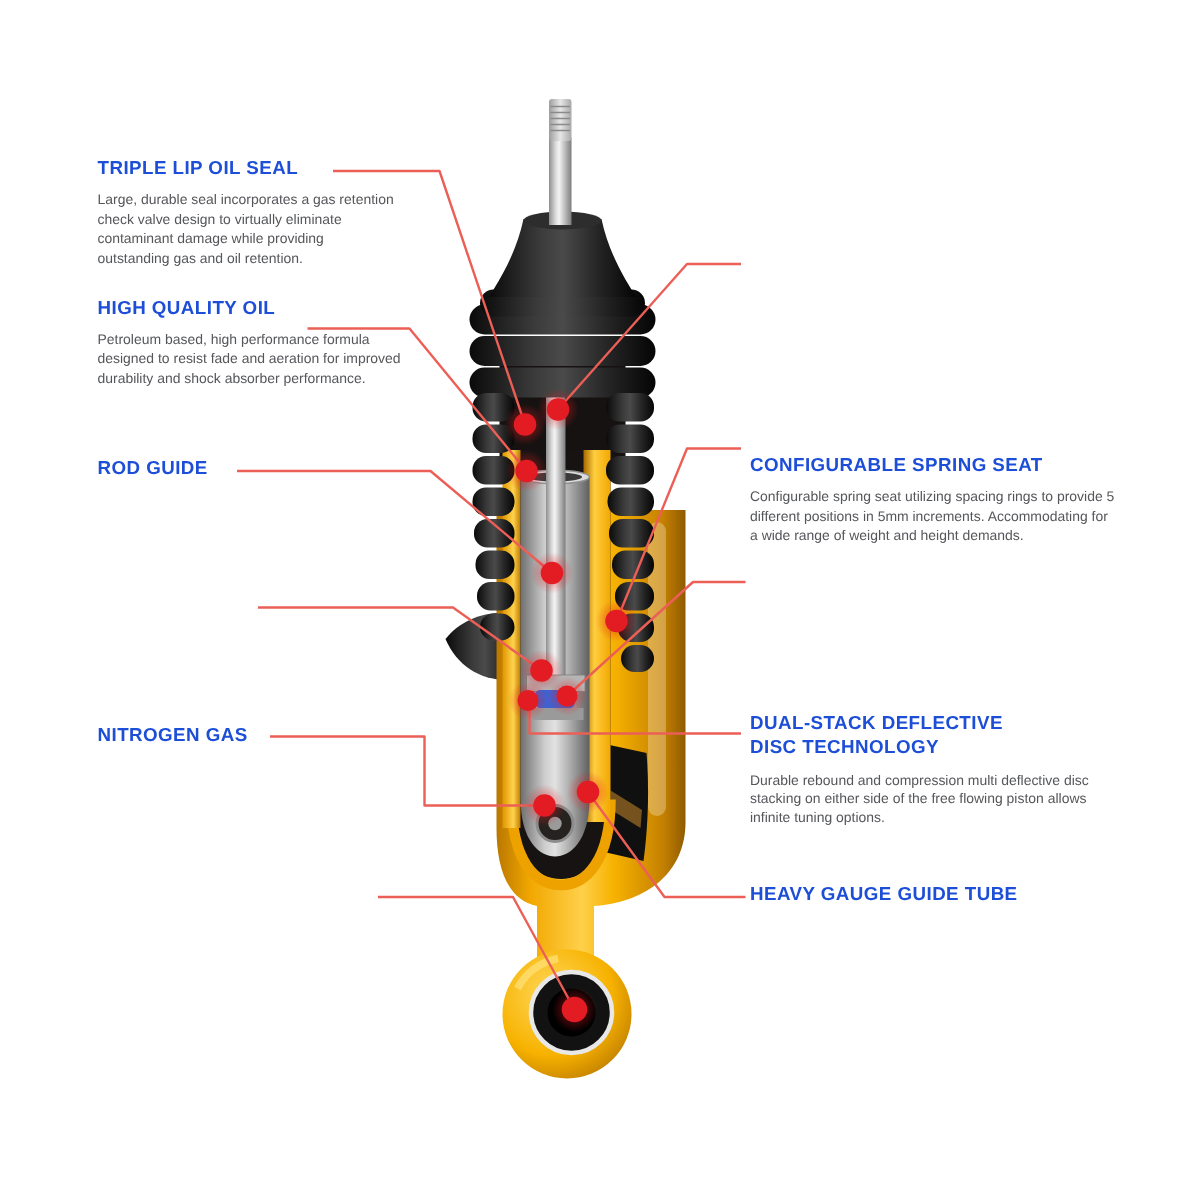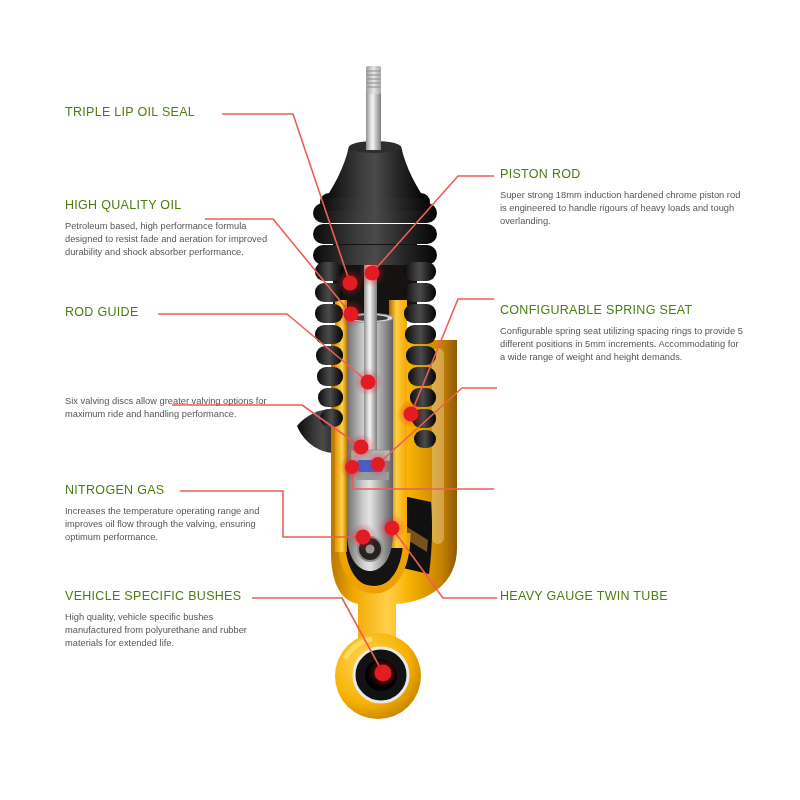--- a/index.html
+++ b/index.html
@@ -4,22 +4,22 @@
 <style>
   html,body{margin:0;padding:0;background:#ffffff;}
   .stage{
     position:relative;width:800px;height:800px;background:#ffffff;
     font-family:"Liberation Sans", sans-serif;overflow:hidden;
   }
   .stage svg{position:absolute;left:0;top:0;}
   .callout{position:absolute;width:282px;}
   .callout h3{
     margin:0 0 7px 0;
-    font-size:12.5px;font-weight:normal;line-height:1.3;
-    letter-spacing:.3px;color:#4d7c0f;white-space:pre-line;
+    font-size:12.5px;font-weight:bold;line-height:1.3;
+    letter-spacing:.3px;color:#1d4ed8;white-space:pre-line;
   }
   .callout p{
     margin:0;font-size:9.3px;line-height:1.38;color:#55565a;white-space:pre-line;
   }
 </style>
 </head>
 <body>
 
 <div class="stage">
 
@@ -217,56 +217,50 @@
         </g>
       <g>
           <circle cx="392" cy="528" r="14" fill="url(#dotGlow)"></circle>
           <circle cx="392" cy="528" r="7.5" fill="#e31b23"></circle>
         </g>
     </g>
   </svg>
 
   <div class="callout" style="left:65px;top:104px">
     <h3>TRIPLE LIP OIL SEAL</h3>
+    <p>Large, durable seal incorporates a gas retention
+check valve design to virtually eliminate
+contaminant damage while providing
+outstanding gas and oil retention.</p>
   </div>
   <div class="callout" style="left:65px;top:197px">
     <h3>HIGH QUALITY OIL</h3>
     <p>Petroleum based, high performance formula
 designed to resist fade and aeration for improved
 durability and shock absorber performance.</p>
   </div>
   <div class="callout" style="left:65px;top:304px">
     <h3>ROD GUIDE</h3>
   </div>
   <div class="callout" style="left:65px;top:395px">
-    <p>Six valving discs allow greater valving options for
-maximum ride and handling performance.</p>
   </div>
   <div class="callout" style="left:65px;top:482px">
     <h3>NITROGEN GAS</h3>
-    <p>Increases the temperature operating range and
-improves oil flow through the valving, ensuring
-optimum performance.</p>
-  </div>
-  <div class="callout" style="left:65px;top:588px">
-    <h3>VEHICLE SPECIFIC BUSHES</h3>
-    <p>High quality, vehicle specific bushes
-manufactured from polyurethane and rubber
-materials for extended life.</p>
-  </div>
-
-  <div class="callout" style="left:500px;top:166px">
-    <h3>PISTON ROD</h3>
-    <p>Super strong 18mm induction hardened chrome piston rod
-is engineered to handle rigours of heavy loads and tough
-overlanding.</p>
-  </div>
+  </div>
+
   <div class="callout" style="left:500px;top:302px">
     <h3>CONFIGURABLE SPRING SEAT</h3>
     <p>Configurable spring seat utilizing spacing rings to provide 5
 different positions in 5mm increments. Accommodating for
 a wide range of weight and height demands.</p>
   </div>
+  <div class="callout" style="left:500px;top:474px">
+    <h3>DUAL-STACK DEFLECTIVE
+DISC TECHNOLOGY</h3>
+    <p>Durable rebound and compression multi deflective disc
+stacking on either side of the free flowing piston allows
+infinite tuning options.</p>
+  </div>
   <div class="callout" style="left:500px;top:588px">
-    <h3>HEAVY GAUGE TWIN TUBE</h3>
+    <h3>HEAVY GAUGE GUIDE TUBE</h3>
   </div>
 
 </div>
 
 </body></html>

